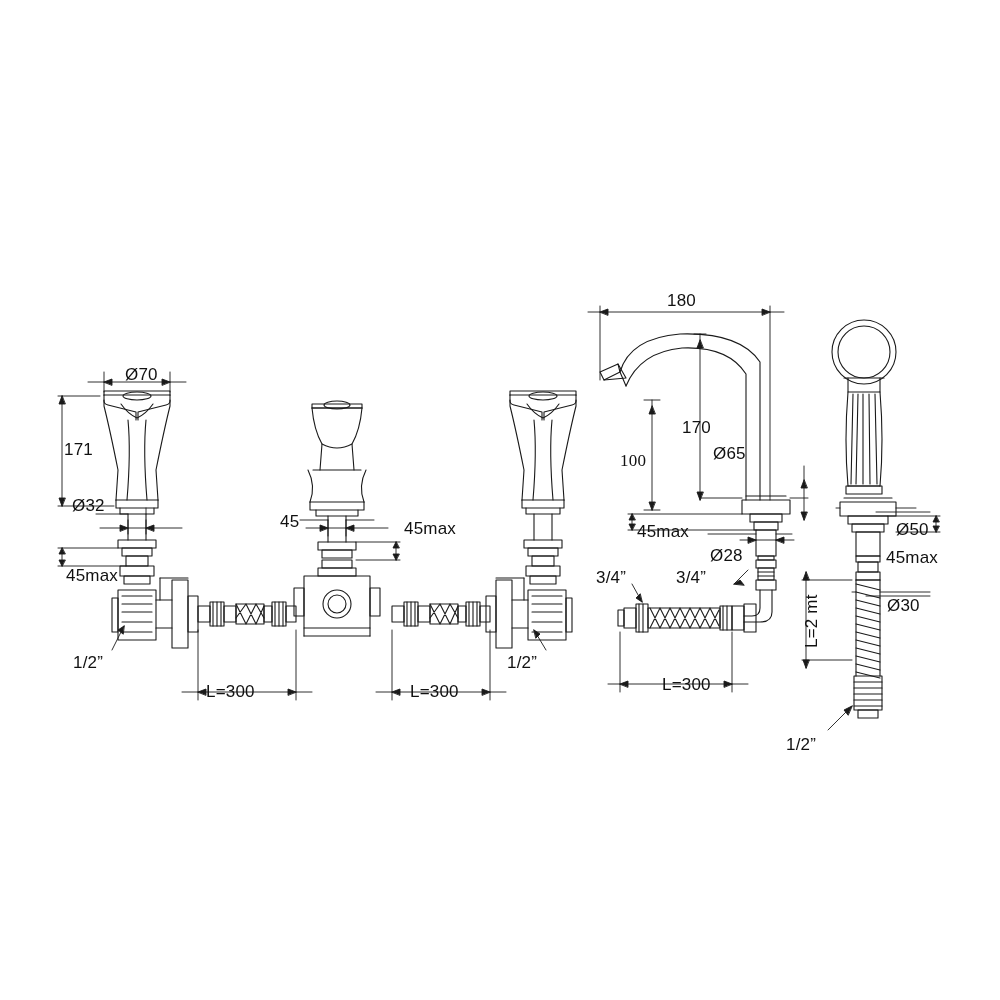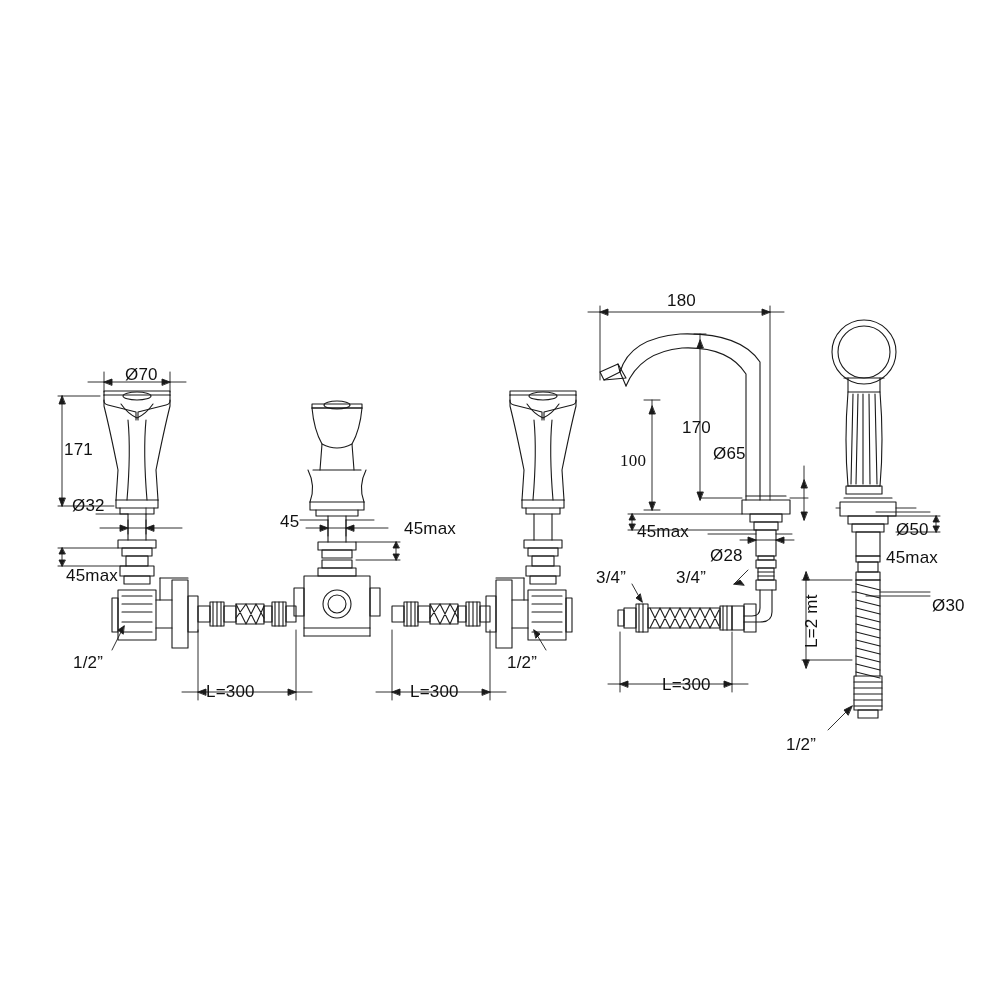--- a/index.html
+++ b/index.html
@@ -375,16 +375,16 @@
   <div class="lbl" style="left:687px;top:444px;margin-left:26px;">Ø65</div>
   <div class="lbl" style="left:637px;top:522px;">45max</div>
   <div class="lbl" style="left:710px;top:546px;">Ø28</div>
   <div class="lbl" style="left:596px;top:568px;">3/4”</div>
   <div class="lbl" style="left:676px;top:568px;">3/4”</div>
   <div class="lbl" style="left:662px;top:675px;">L=300</div>
 
   <div class="lbl rot" style="left:802px;top:648px;">L=2 mt</div>
   <div class="lbl" style="left:896px;top:520px;">Ø50</div>
   <div class="lbl" style="left:886px;top:548px;">45max</div>
-  <div class="lbl" style="left:932px;top:596px;">Ø30</div>
+  <div class="lbl" style="left:887px;top:596px;">Ø30</div>
   <div class="lbl" style="left:786px;top:735px;">1/2”</div>
 
 </div>
 
 </body></html>

